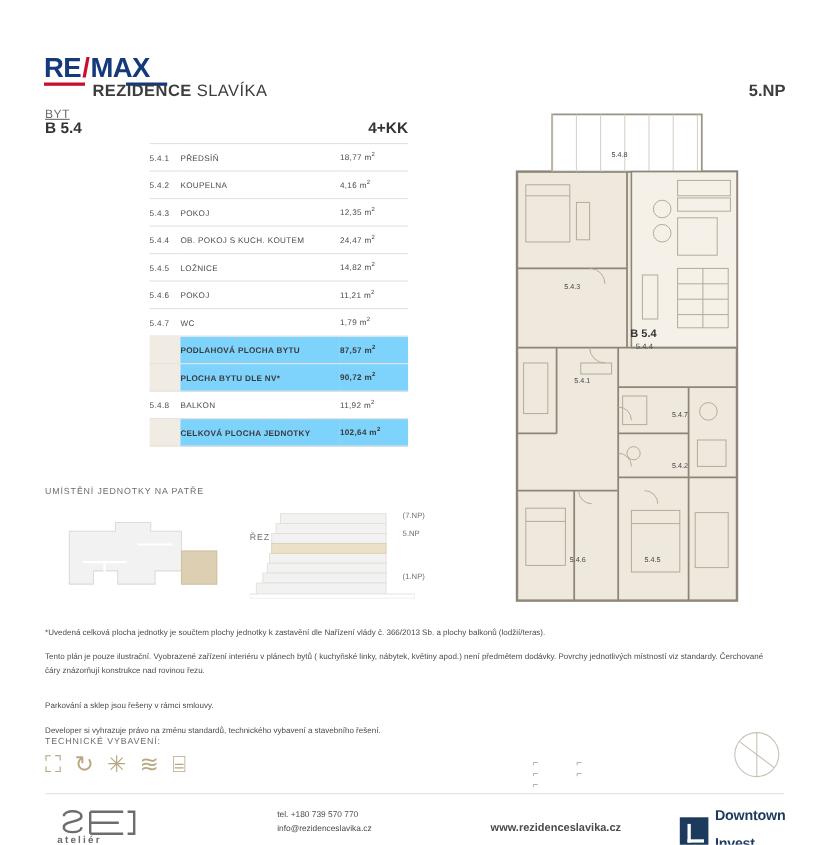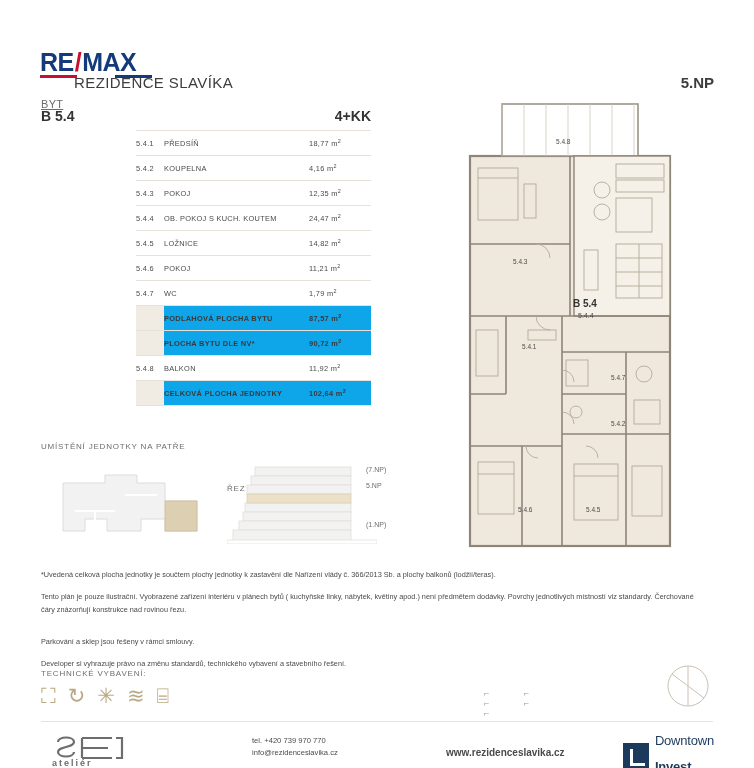--- a/index.html
+++ b/index.html
@@ -57,21 +57,22 @@
     background: linear-gradient(to right, #c8102e 0 37px, #ffffff 37px 75px, #143a7b 75px 112px);
   }
   .proj-name {
     position: absolute;
     left: 74px; top: 36px;
     font-size: 15px;
     letter-spacing: 0.4px;
     color: #3d3d3d;
   }
   .proj-name .bold {
-    font-weight: normal;
+    font-weight: bold;
+    margin-left: 10px;
   }
   .floor-label {
     position: absolute;
     right: 40px; top: 36px;
     font-size: 15px;
     font-weight: bold;
     color: #3d3d3d;
   }
   .byt-label {
     position: absolute;
@@ -125,21 +126,21 @@
   }
   td.r-name {
     width: 145px;
   }
   td.r-area {
     text-align: left;
     padding-left: 6px;
     white-space: nowrap;
   }
   tr.sum td {
-    background: #0ea5e9;
+    background: #7dd3fc;
     font-weight: bold;
     color: #3a3a3a;
   }
   tr.sum td.r-num { background: #f1ece3; }
   tr.first td { border-top: 1px solid #e6e2db; }
   sup { font-size: 5.4px; vertical-align: super; }
 
   
   .diag-title {
     position: absolute;
@@ -256,21 +257,21 @@
     content: "";
     position: absolute;
     left: 7px; top: 6px;
     width: 12px; height: 14px;
     border-left: 3px solid #ffffff;
     border-bottom: 3px solid #ffffff;
   }
   .di-text {
     line-height: 1.05;
   }
-  .di-text .l1 { font-size: 13px; font-weight: normal; color: #1b3a5c; letter-spacing: -0.2px; }
+  .di-text .l1 { font-size: 13px; font-weight: bold; color: #1b3a5c; letter-spacing: -0.2px; }
   .di-text .l2 { font-size: 13px; font-weight: bold; color: #1b3a5c; letter-spacing: -0.2px; margin-top: 12px; }
   .di-text .l3 { font-size: 5px; color: #7a8691; letter-spacing: 1.2px; }
 
   
   .plan {
     position: absolute;
     left: 466px; top: 78px;
     width: 248px;
     height: 456px;
   }
@@ -441,21 +442,21 @@
   <svg class="studio-logo" viewBox="0 0 80 36">
     <g fill="none" stroke="#6d6d6d" stroke-width="2.2">
       <path d="M6,10 C6,4 22,4 22,10 C22,16 6,14 6,20 C6,26 22,26 22,20"></path>
       <path d="M30,6 L30,26 M30,6 L60,6 M30,16 L56,16 M30,26 L60,26"></path>
       <path d="M64,6 L70,6 L70,26 L64,26"></path>
     </g>
   </svg>
   <div class="studio-name">ateliér</div>
 
   <div class="contact">
-    <div>tel. +420 739 970 770</div>
+    <div>tel. +180 739 570 770</div>
     <div>info@rezidenceslavika.cz</div>
   </div>
   <div class="web">www.rezidenceslavika.cz</div>
 
   <div class="di-logo">
     <div class="di-mark"></div>
     <div class="di-text">
       <div class="l1">Downtown</div>
       <div class="l2">Invest</div>
       <div class="l3">REAL ESTATE</div>

